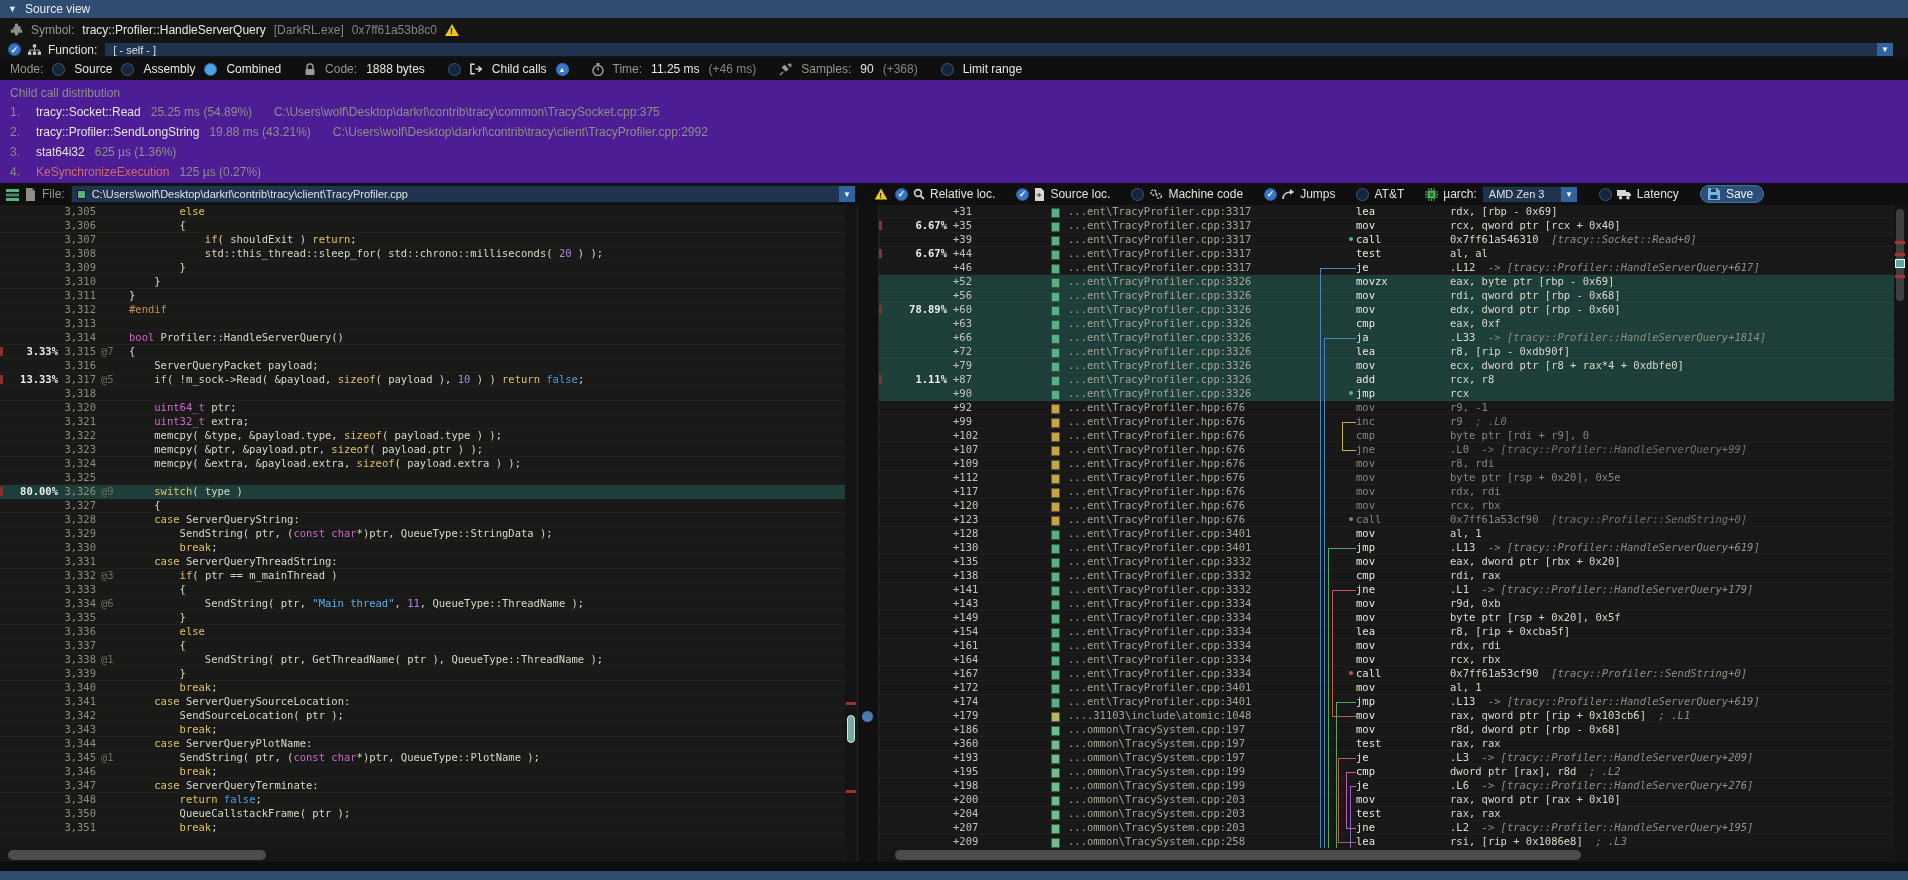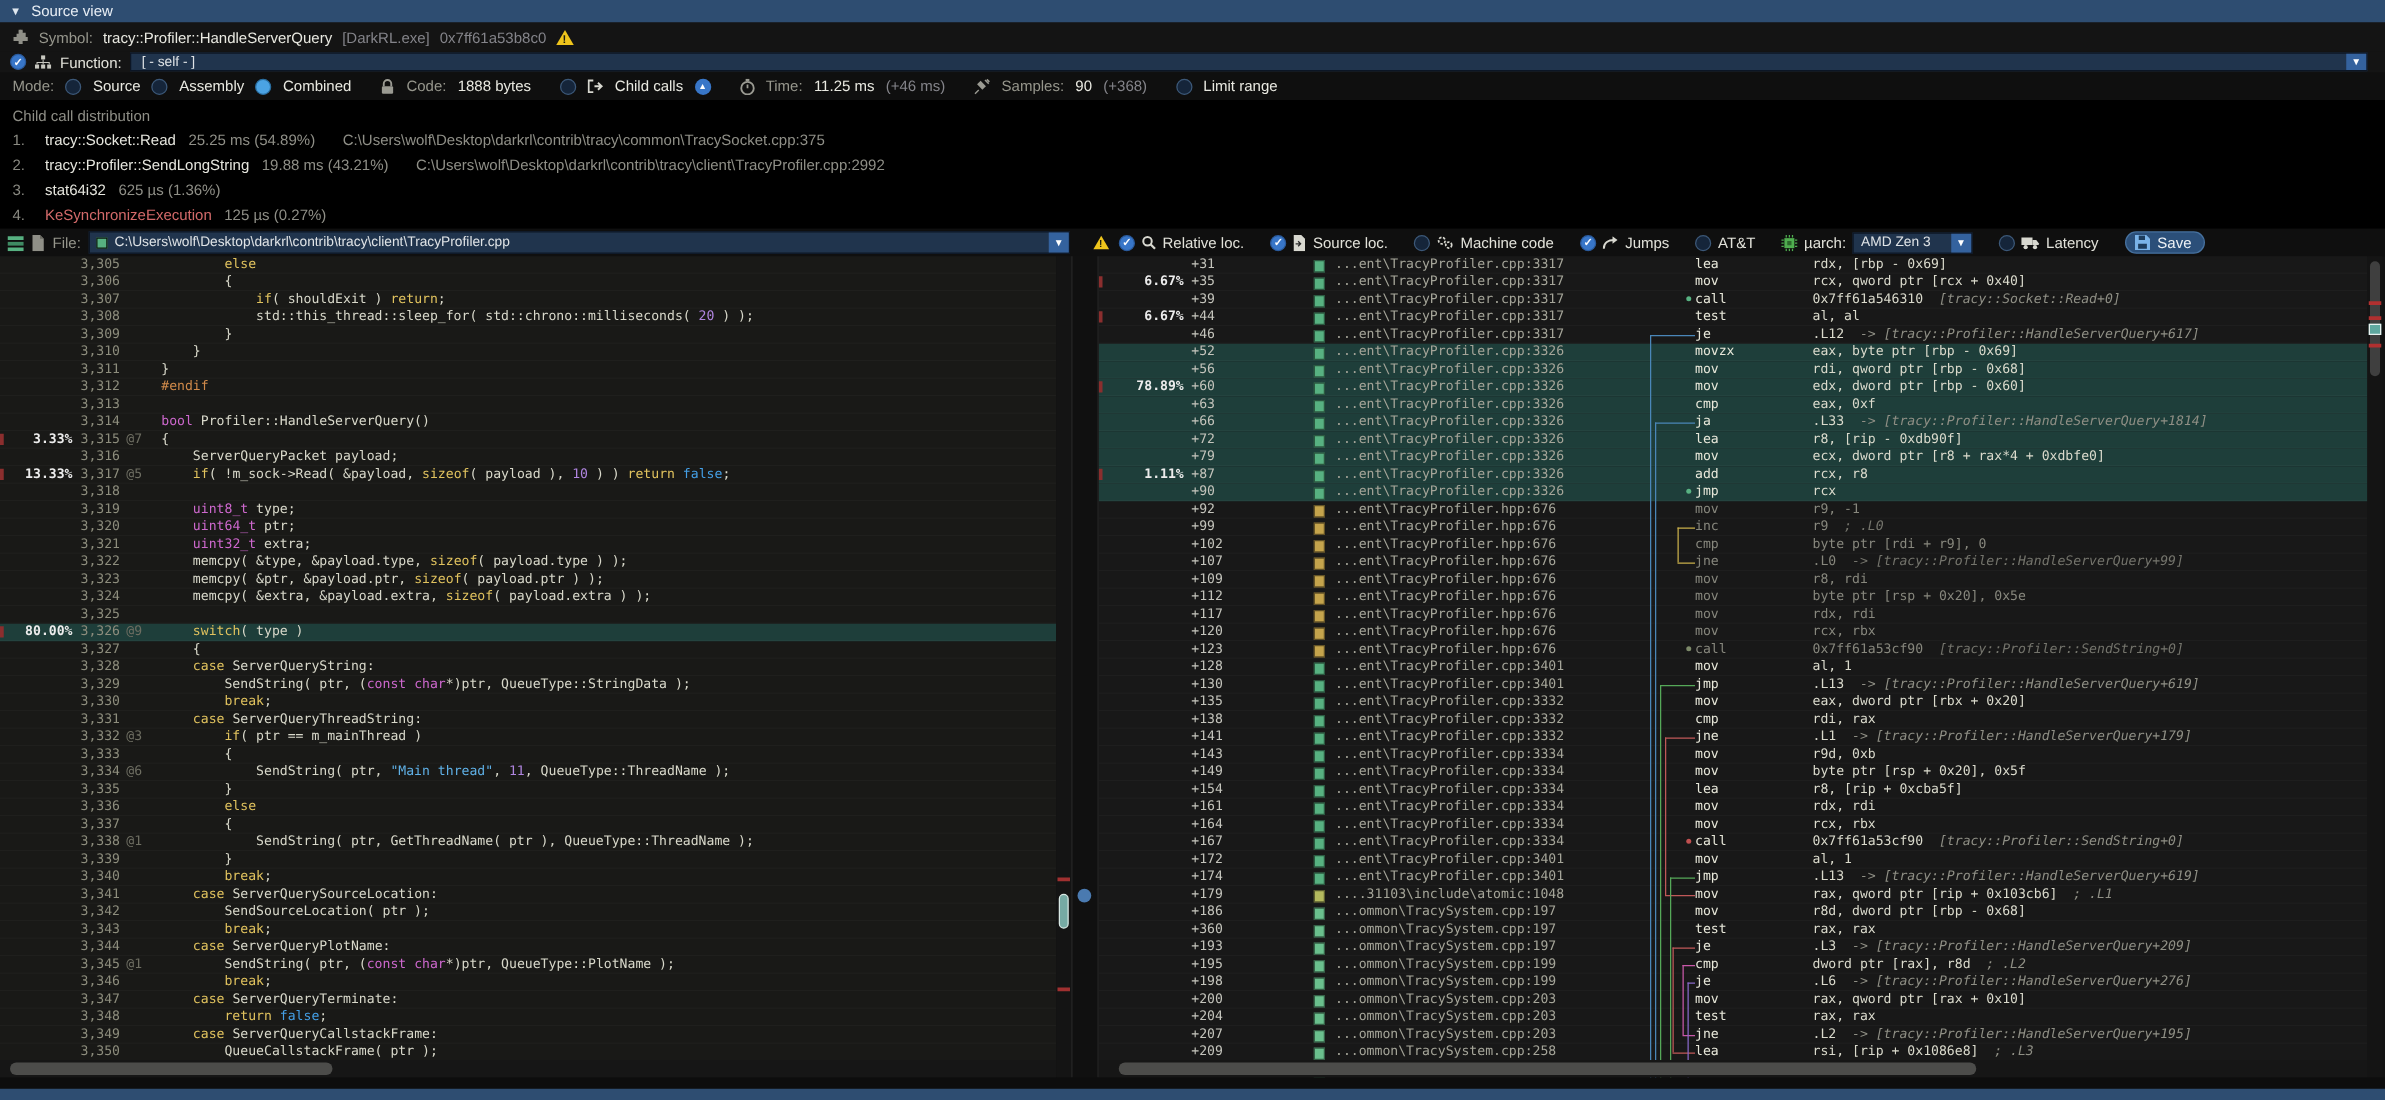--- a/index.html
+++ b/index.html
@@ -37,21 +37,21 @@
   .circle-btn { width:13px; height:13px; border-radius:50%; background:#3876c8; color:#fff;
                 display:inline-flex; align-items:center; justify-content:center; font-size:7px; }
 
   
   .warn { width:0; height:0; border-left:7px solid transparent; border-right:7px solid transparent;
           border-bottom:12px solid #efc51c; position:relative; display:inline-block; }
   .warn i { position:absolute; left:-2px; top:2px; font-style:normal; color:#1c1c10;
             font-size:9px; font-weight:bold; }
 
   
-  #childcalls { left:0; top:80px; width:1908px; height:103px; background:#000000;
+  #childcalls { left:0; top:80px; width:1908px; height:103px; background:#4c1d95;
                 padding:3px 0 0 10px; font-size:12px; }
   #cc-header { color:#8e8e86; height:19px; display:flex; align-items:center; }
   .cc-row { height:20px; display:flex; align-items:center; gap:10px; }
   .cc-num { color:#8a8a82; width:16px; }
   .cc-name { color:#e6e6de; }
   .cc-name.hot { color:#d36a6a; }
   .cc-time { color:#8f8f87; }
   .cc-path { color:#8f8f87; margin-left:12px; }
 
   
@@ -331,21 +331,20 @@
       <div class="src-row"><span class="src-pct"></span><span class="src-ln">3,309</span><span class="src-sym"></span><span class="src-code">        <span class="tk-d">}</span></span></div>
       <div class="src-row"><span class="src-pct"></span><span class="src-ln">3,310</span><span class="src-sym"></span><span class="src-code">    <span class="tk-d">}</span></span></div>
       <div class="src-row"><span class="src-pct"></span><span class="src-ln">3,311</span><span class="src-sym"></span><span class="src-code"><span class="tk-d">}</span></span></div>
       <div class="src-row"><span class="src-pct"></span><span class="src-ln">3,312</span><span class="src-sym"></span><span class="src-code"><span class="tk-p">#endif</span></span></div>
       <div class="src-row"><span class="src-pct"></span><span class="src-ln">3,313</span><span class="src-sym"></span><span class="src-code"></span></div>
       <div class="src-row"><span class="src-pct"></span><span class="src-ln">3,314</span><span class="src-sym"></span><span class="src-code"><span class="tk-t">bool</span><span class="tk-d"> Profiler::HandleServerQuery()</span></span></div>
       <div class="src-row"><span class="gbar"></span><span class="src-pct">3.33%</span><span class="src-ln">3,315</span><span class="src-sym">@7</span><span class="src-code"><span class="tk-d">{</span></span></div>
       <div class="src-row"><span class="src-pct"></span><span class="src-ln">3,316</span><span class="src-sym"></span><span class="src-code">    <span class="tk-d">ServerQueryPacket payload;</span></span></div>
       <div class="src-row"><span class="gbar"></span><span class="src-pct">13.33%</span><span class="src-ln">3,317</span><span class="src-sym">@5</span><span class="src-code">    <span class="tk-k">if</span><span class="tk-d">( !m_sock-&gt;Read( &amp;payload, </span><span class="tk-k">sizeof</span><span class="tk-d">( payload ), </span><span class="tk-n">10</span><span class="tk-d"> ) ) </span><span class="tk-k">return</span><span class="tk-d"> </span><span class="tk-b">false</span><span class="tk-d">;</span></span></div>
       <div class="src-row"><span class="src-pct"></span><span class="src-ln">3,318</span><span class="src-sym"></span><span class="src-code"></span></div>
-      <div class="src-row"><span class="src-pct"></span><span class="src-ln">3,319</span><span class="src-sym"></span><span class="src-code">    <span class="tk-t">uint8_t</span><span class="tk-d"> type;</span></span></div>
       <div class="src-row"><span class="src-pct"></span><span class="src-ln">3,320</span><span class="src-sym"></span><span class="src-code">    <span class="tk-t">uint64_t</span><span class="tk-d"> ptr;</span></span></div>
       <div class="src-row"><span class="src-pct"></span><span class="src-ln">3,321</span><span class="src-sym"></span><span class="src-code">    <span class="tk-t">uint32_t</span><span class="tk-d"> extra;</span></span></div>
       <div class="src-row"><span class="src-pct"></span><span class="src-ln">3,322</span><span class="src-sym"></span><span class="src-code">    <span class="tk-d">memcpy( &amp;type, &amp;payload.type, </span><span class="tk-k">sizeof</span><span class="tk-d">( payload.type ) );</span></span></div>
       <div class="src-row"><span class="src-pct"></span><span class="src-ln">3,323</span><span class="src-sym"></span><span class="src-code">    <span class="tk-d">memcpy( &amp;ptr, &amp;payload.ptr, </span><span class="tk-k">sizeof</span><span class="tk-d">( payload.ptr ) );</span></span></div>
       <div class="src-row"><span class="src-pct"></span><span class="src-ln">3,324</span><span class="src-sym"></span><span class="src-code">    <span class="tk-d">memcpy( &amp;extra, &amp;payload.extra, </span><span class="tk-k">sizeof</span><span class="tk-d">( payload.extra ) );</span></span></div>
       <div class="src-row"><span class="src-pct"></span><span class="src-ln">3,325</span><span class="src-sym"></span><span class="src-code"></span></div>
       <div class="src-row hl"><span class="gbar"></span><span class="src-pct">80.00%</span><span class="src-ln">3,326</span><span class="src-sym">@9</span><span class="src-code">    <span class="tk-k">switch</span><span class="tk-d">( type )</span></span></div>
       <div class="src-row"><span class="src-pct"></span><span class="src-ln">3,327</span><span class="src-sym"></span><span class="src-code">    <span class="tk-d">{</span></span></div>
       <div class="src-row"><span class="src-pct"></span><span class="src-ln">3,328</span><span class="src-sym"></span><span class="src-code">    <span class="tk-k">case</span><span class="tk-d"> ServerQueryString:</span></span></div>
       <div class="src-row"><span class="src-pct"></span><span class="src-ln">3,329</span><span class="src-sym"></span><span class="src-code">        <span class="tk-d">SendString( ptr, (</span><span class="tk-t">const</span><span class="tk-d"> </span><span class="tk-t">char</span><span class="tk-d">*)ptr, QueueType::StringData );</span></span></div>
@@ -361,21 +360,20 @@
       <div class="src-row"><span class="src-pct"></span><span class="src-ln">3,339</span><span class="src-sym"></span><span class="src-code">        <span class="tk-d">}</span></span></div>
       <div class="src-row"><span class="src-pct"></span><span class="src-ln">3,340</span><span class="src-sym"></span><span class="src-code">        <span class="tk-k">break</span><span class="tk-d">;</span></span></div>
       <div class="src-row"><span class="src-pct"></span><span class="src-ln">3,341</span><span class="src-sym"></span><span class="src-code">    <span class="tk-k">case</span><span class="tk-d"> ServerQuerySourceLocation:</span></span></div>
       <div class="src-row"><span class="src-pct"></span><span class="src-ln">3,342</span><span class="src-sym"></span><span class="src-code">        <span class="tk-d">SendSourceLocation( ptr );</span></span></div>
       <div class="src-row"><span class="src-pct"></span><span class="src-ln">3,343</span><span class="src-sym"></span><span class="src-code">        <span class="tk-k">break</span><span class="tk-d">;</span></span></div>
       <div class="src-row"><span class="src-pct"></span><span class="src-ln">3,344</span><span class="src-sym"></span><span class="src-code">    <span class="tk-k">case</span><span class="tk-d"> ServerQueryPlotName:</span></span></div>
       <div class="src-row"><span class="src-pct"></span><span class="src-ln">3,345</span><span class="src-sym">@1</span><span class="src-code">        <span class="tk-d">SendString( ptr, (</span><span class="tk-t">const</span><span class="tk-d"> </span><span class="tk-t">char</span><span class="tk-d">*)ptr, QueueType::PlotName );</span></span></div>
       <div class="src-row"><span class="src-pct"></span><span class="src-ln">3,346</span><span class="src-sym"></span><span class="src-code">        <span class="tk-k">break</span><span class="tk-d">;</span></span></div>
       <div class="src-row"><span class="src-pct"></span><span class="src-ln">3,347</span><span class="src-sym"></span><span class="src-code">    <span class="tk-k">case</span><span class="tk-d"> ServerQueryTerminate:</span></span></div>
       <div class="src-row"><span class="src-pct"></span><span class="src-ln">3,348</span><span class="src-sym"></span><span class="src-code">        <span class="tk-k">return</span><span class="tk-d"> </span><span class="tk-b">false</span><span class="tk-d">;</span></span></div>
-      <div class="src-row"><span class="src-pct"></span><span class="src-ln">3,349</span><span class="src-sym"></span><span class="src-code">    <span class="tk-k">case</span><span class="tk-d"> ServerQueryCallstackFrame:</span></span></div>
       <div class="src-row"><span class="src-pct"></span><span class="src-ln">3,350</span><span class="src-sym"></span><span class="src-code">        <span class="tk-d">QueueCallstackFrame( ptr );</span></span></div>
       <div class="src-row"><span class="src-pct"></span><span class="src-ln">3,351</span><span class="src-sym"></span><span class="src-code">        <span class="tk-k">break</span><span class="tk-d">;</span></span></div>
     </div>
   <div class="hscroll">
     <span class="hthumb" style="left:8px;width:258px;"></span>
   </div>
 </div>
 
 <div id="src-vscroll" class="abs vscroll">
   <span class="mark" style="top:497px;height:3px;background:#a03030;"></span>

